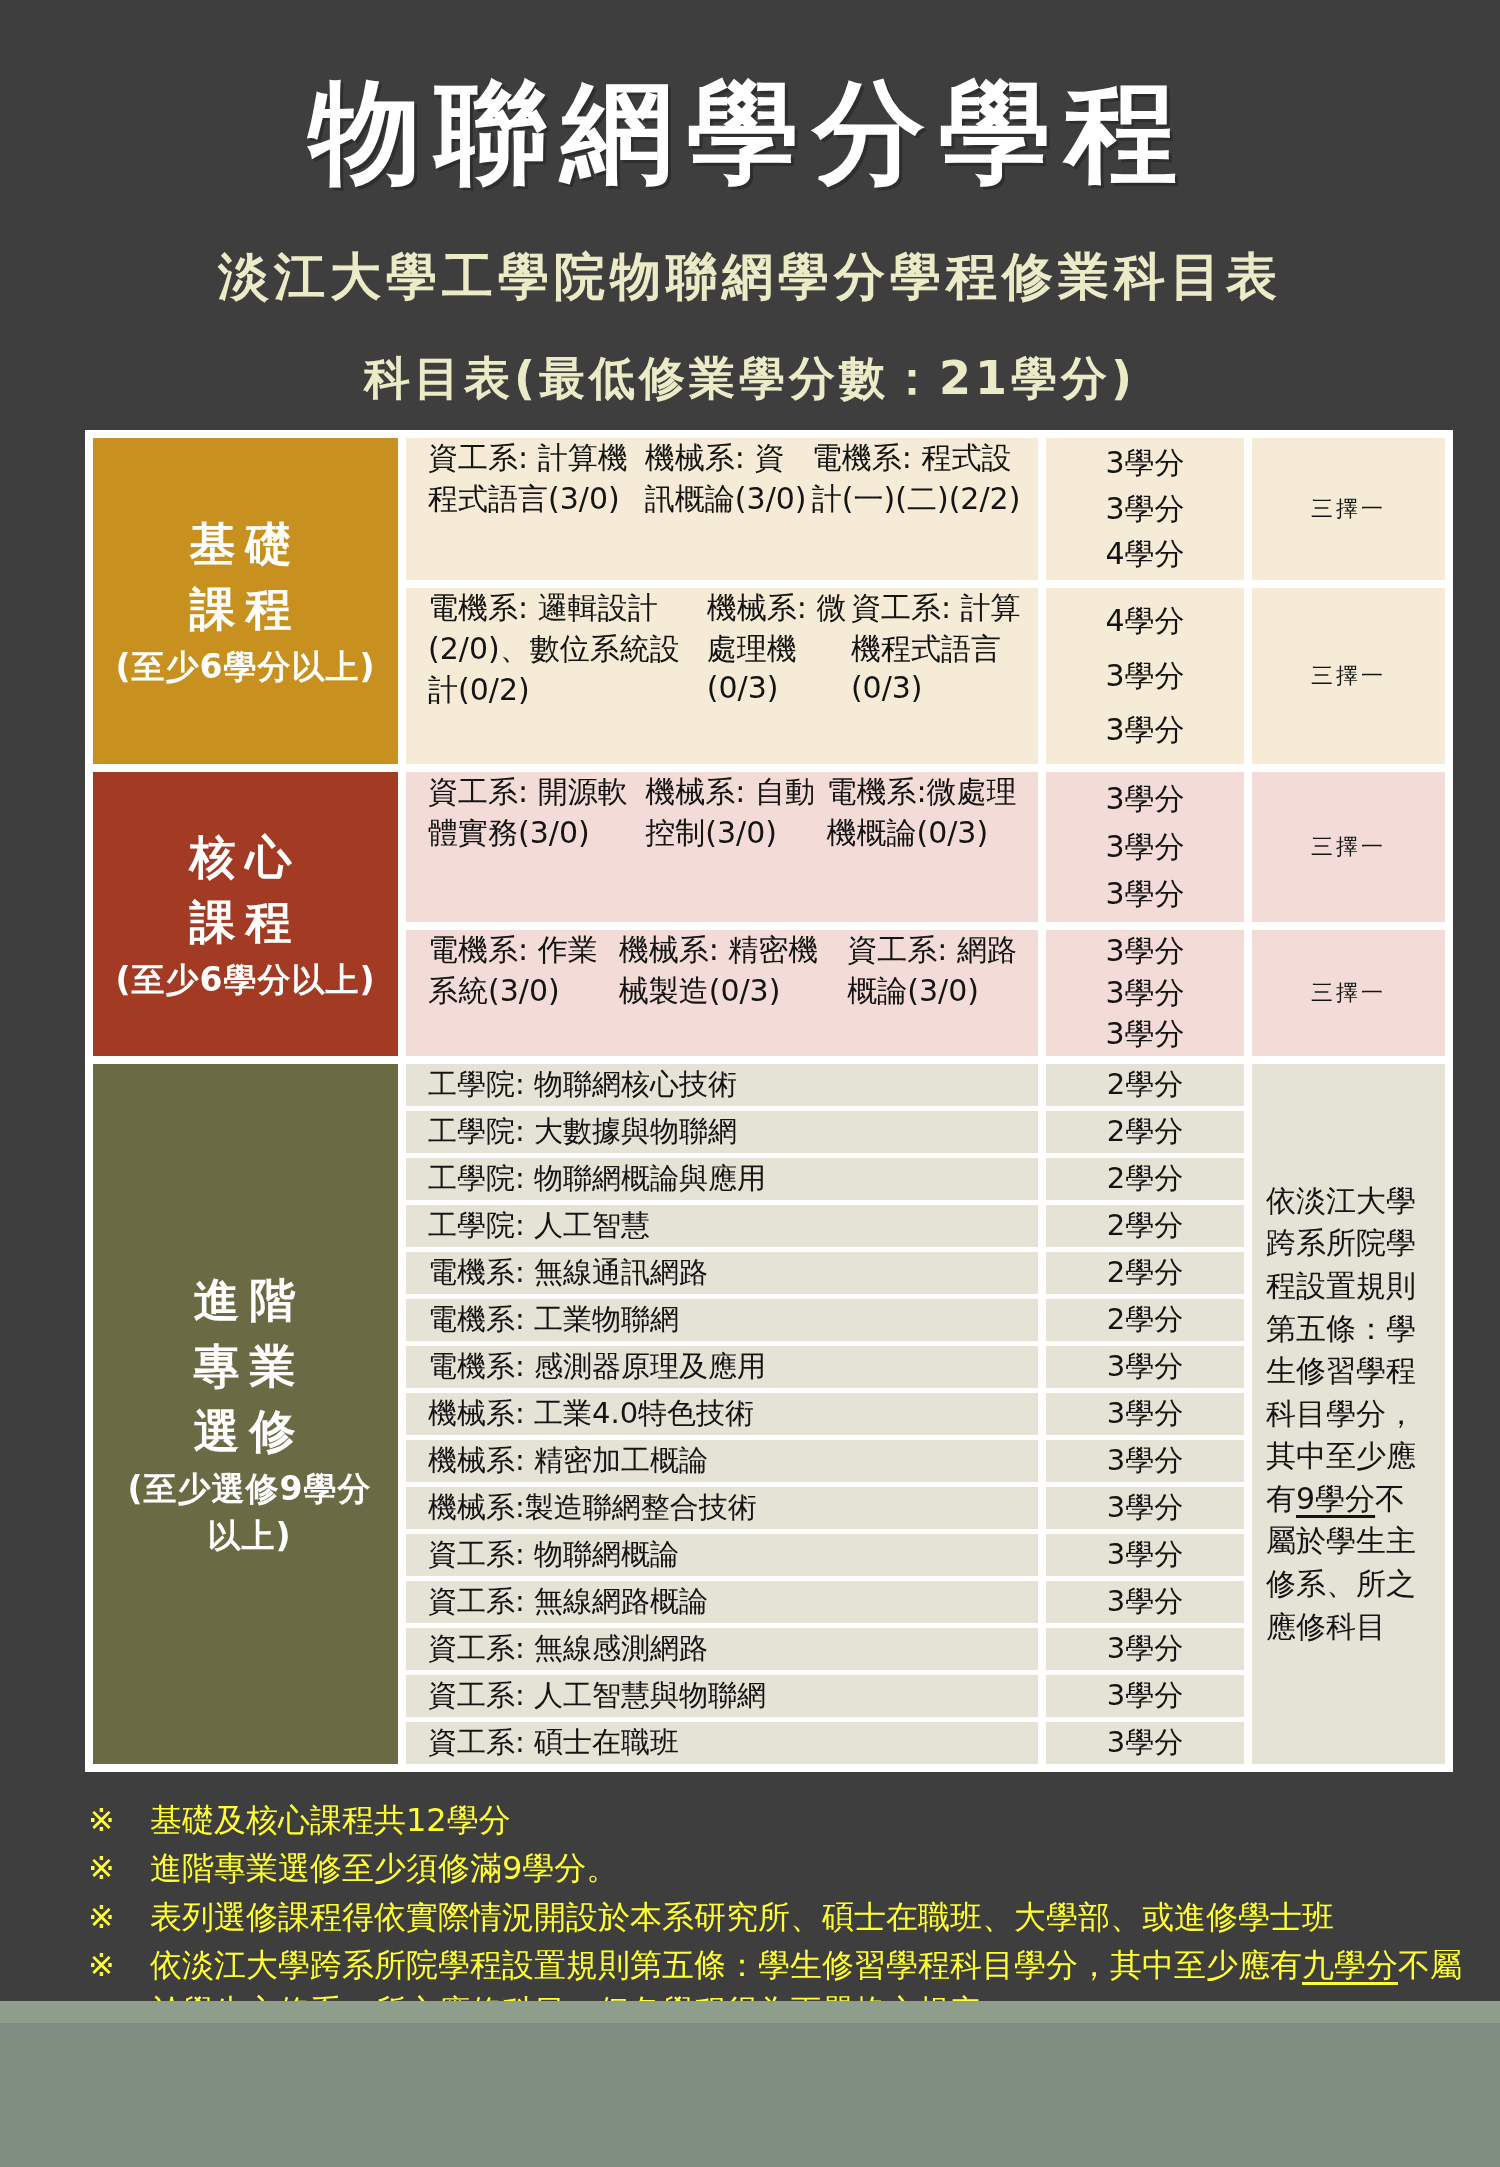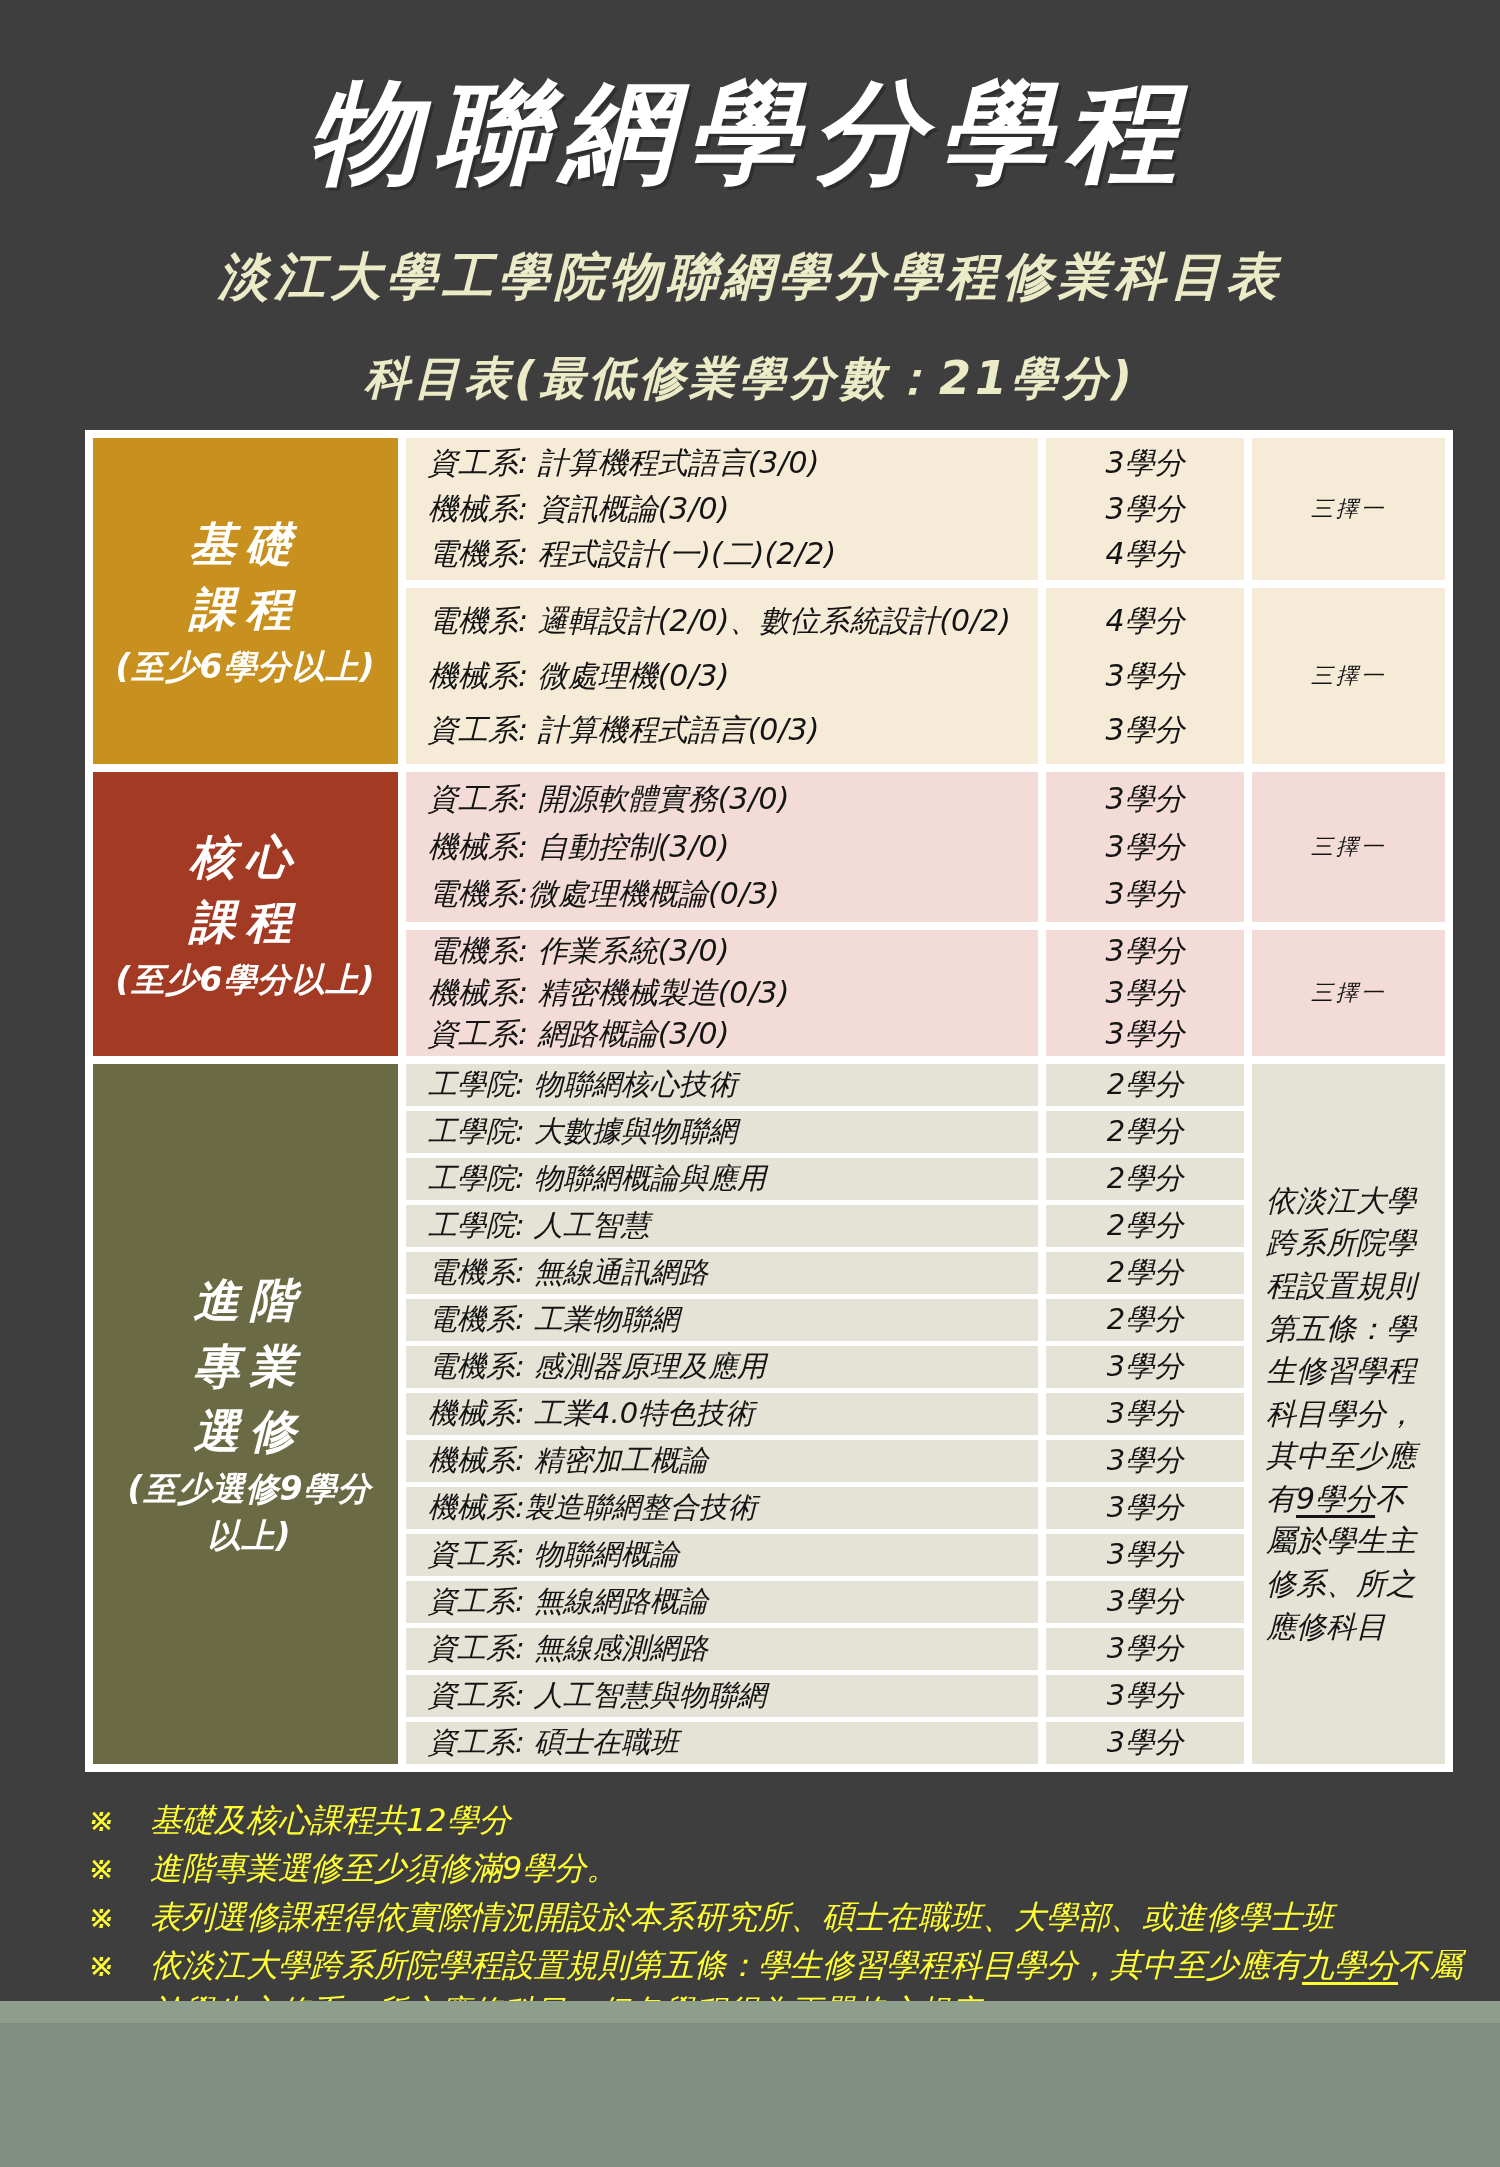--- a/index.html
+++ b/index.html
@@ -1,20 +1,20 @@
 <!DOCTYPE html>
 <html lang="zh-Hant"><head>
 <meta charset="utf-8">
 <style>
   * { box-sizing: border-box; margin: 0; padding: 0; }
   html, body { background: #3E3E3E; }
   body { font-family: "DejaVu Sans", sans-serif; }
   .poster {
     position: relative; width: 1500px; height: 2167px;
-    background: #3E3E3E; overflow: hidden; margin: 0 auto; font-style: italic;
+    background: #3E3E3E; overflow: hidden; margin: 0 auto;
   }
   .title {
     position: absolute; top: 58px; left: 0; width: 100%;
     text-align: center; font-size: 112px; font-weight: 900;
     color: #FFFFFF; letter-spacing: 14px;
     text-shadow: 3px 3px 0 #2e2e2e;
   }
   .sub1 {
     position: absolute; top: 243px; left: 0; width: 100%;
     text-align: center; font-size: 51px; font-weight: bold;
@@ -47,21 +47,21 @@
   .cat .small { font-size: 33px; letter-spacing: 1px; line-height: 1.2; }
   .cat-basic { background: #C8911F; }
   .cat-core  { background: #A23A24; }
   .cat-adv   { background: #6A6A45; padding-left: 8px; }
   .cell { color: #141414; }
   .bg-basic { background: #F6EBD6; }
   .bg-core  { background: #F3DCD7; }
   .bg-adv   { background: #E5E3D6; }
   .course-group {
     grid-column: 2;
-    display: flex; flex-direction: column; justify-content: space-evenly;
+    display: flex; flex-direction: row; justify-content: space-evenly;
     padding-left: 22px; font-size: 30px;
   }
   .credit-group {
     grid-column: 3;
     display: flex; flex-direction: column; justify-content: space-evenly;
     align-items: center; font-size: 30px;
   }
   .note-cell {
     grid-column: 4;
     display: flex; align-items: center; justify-content: center;

